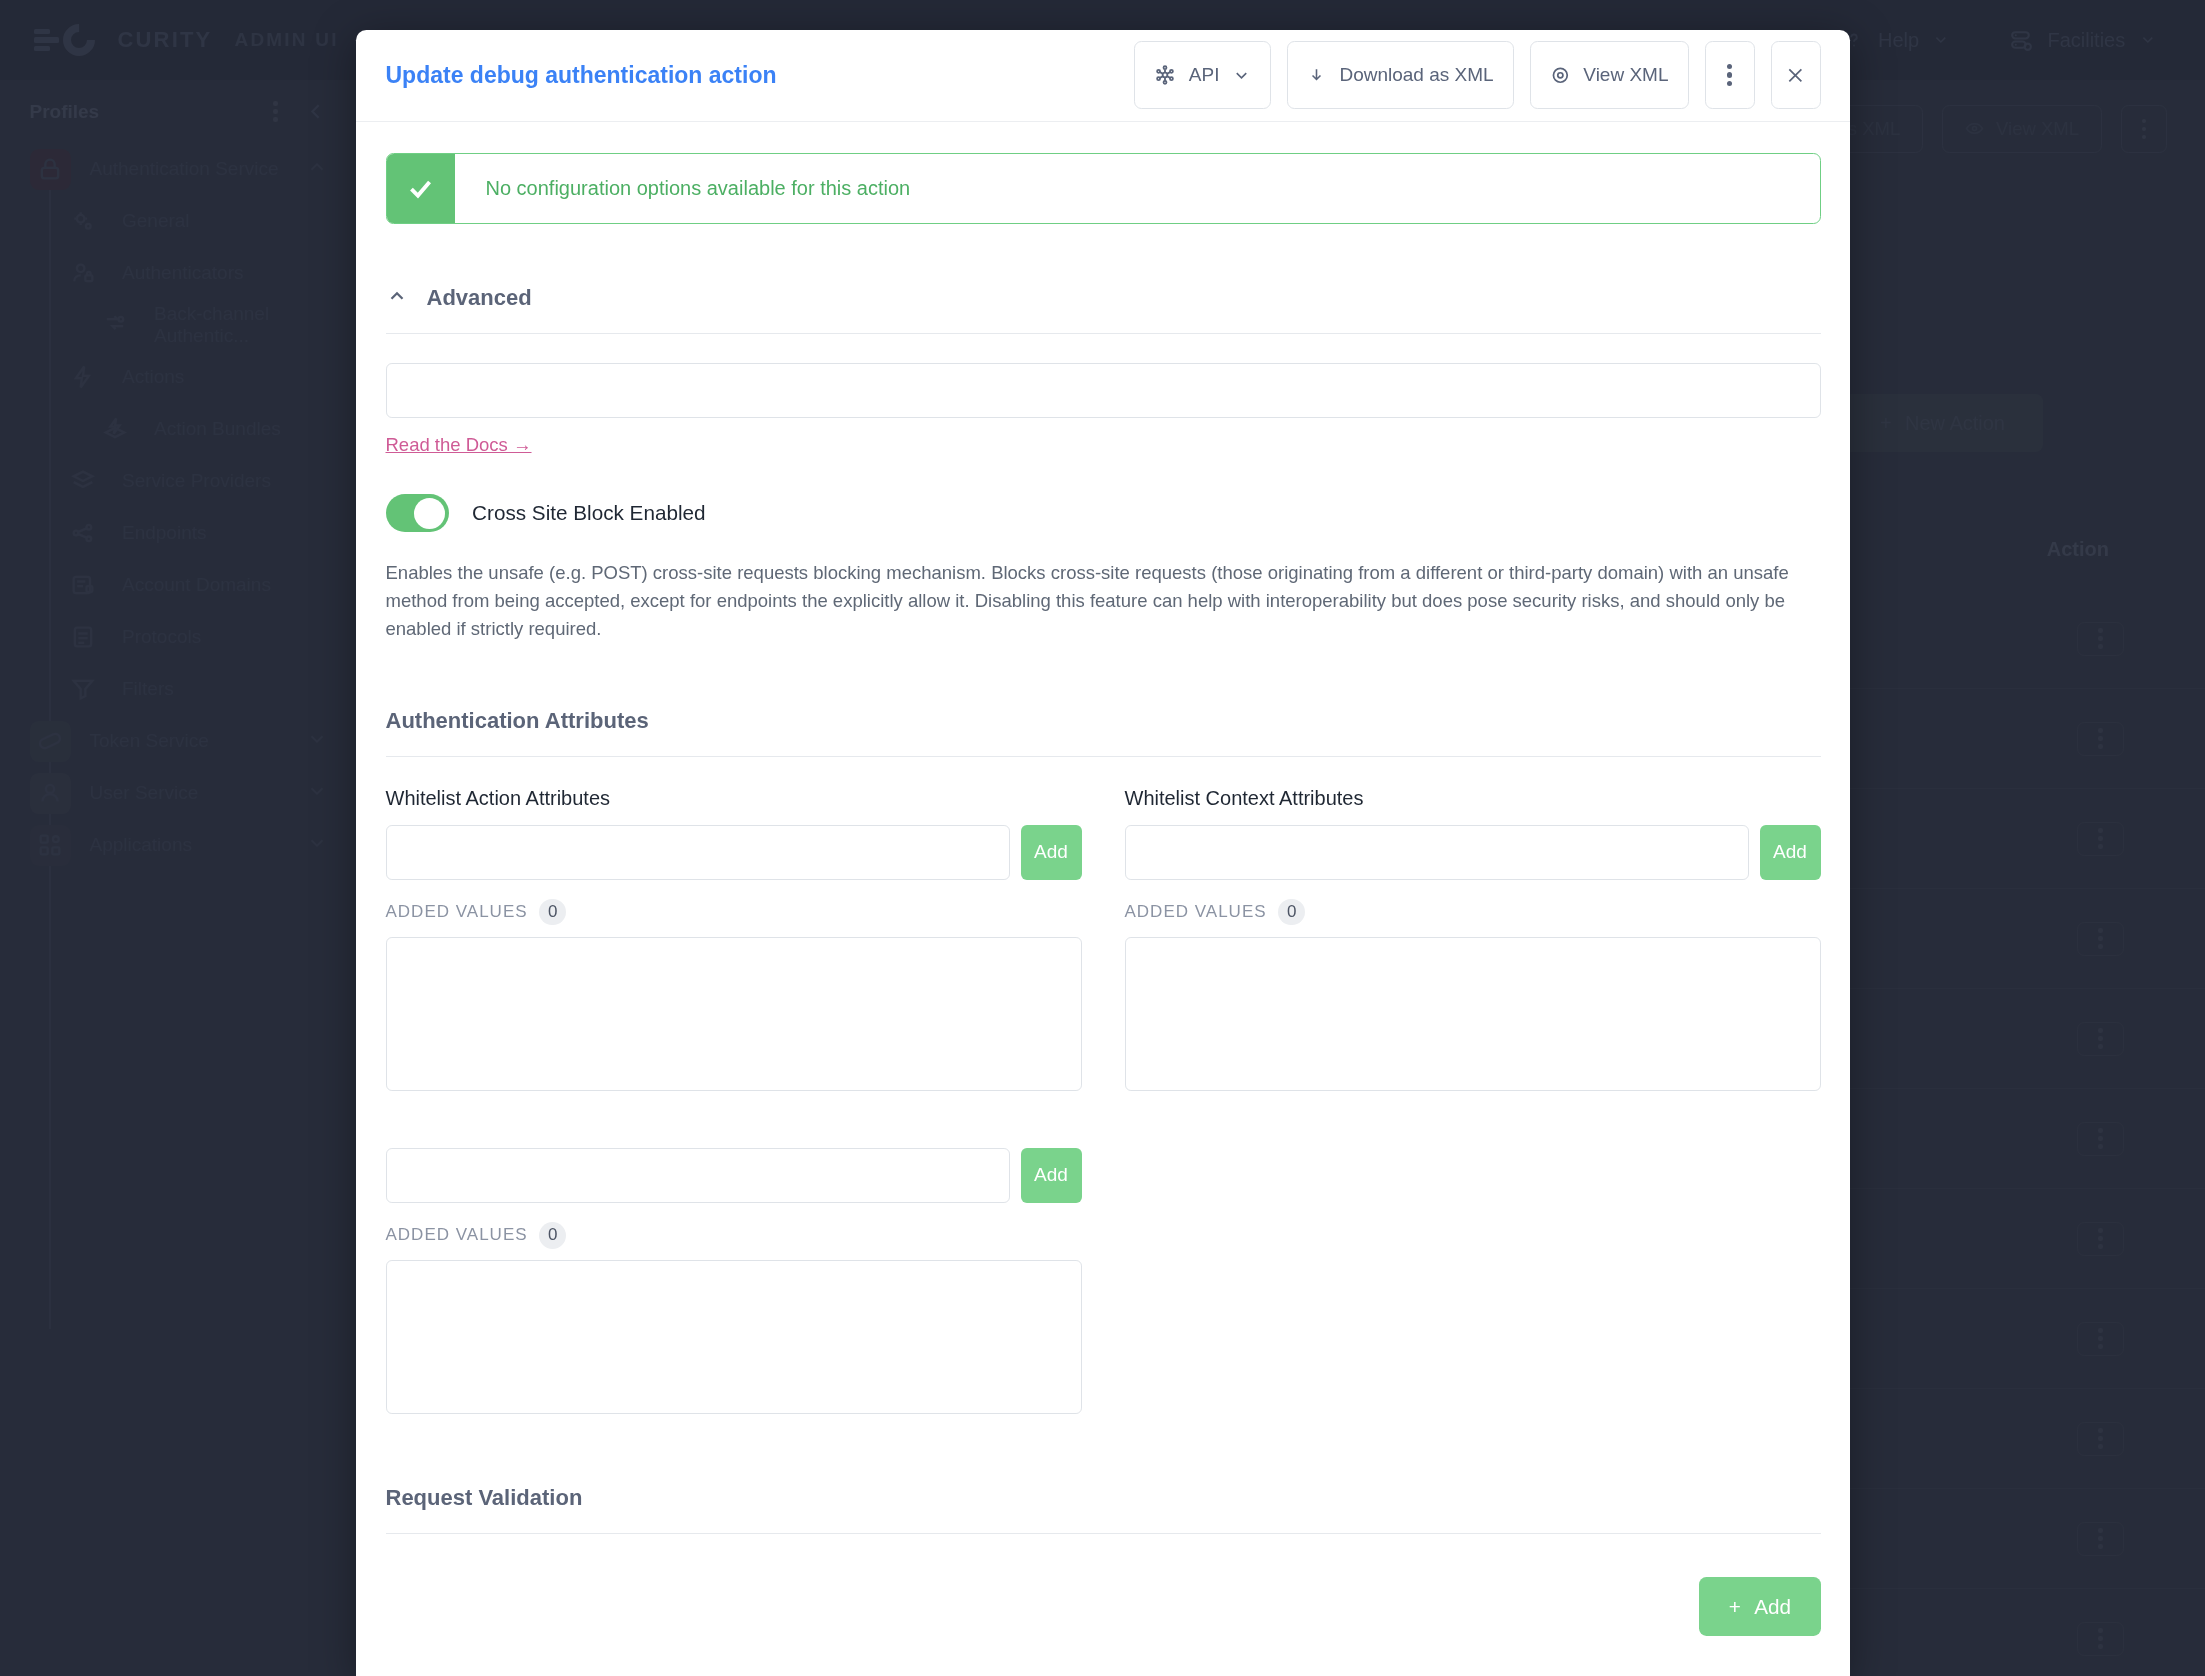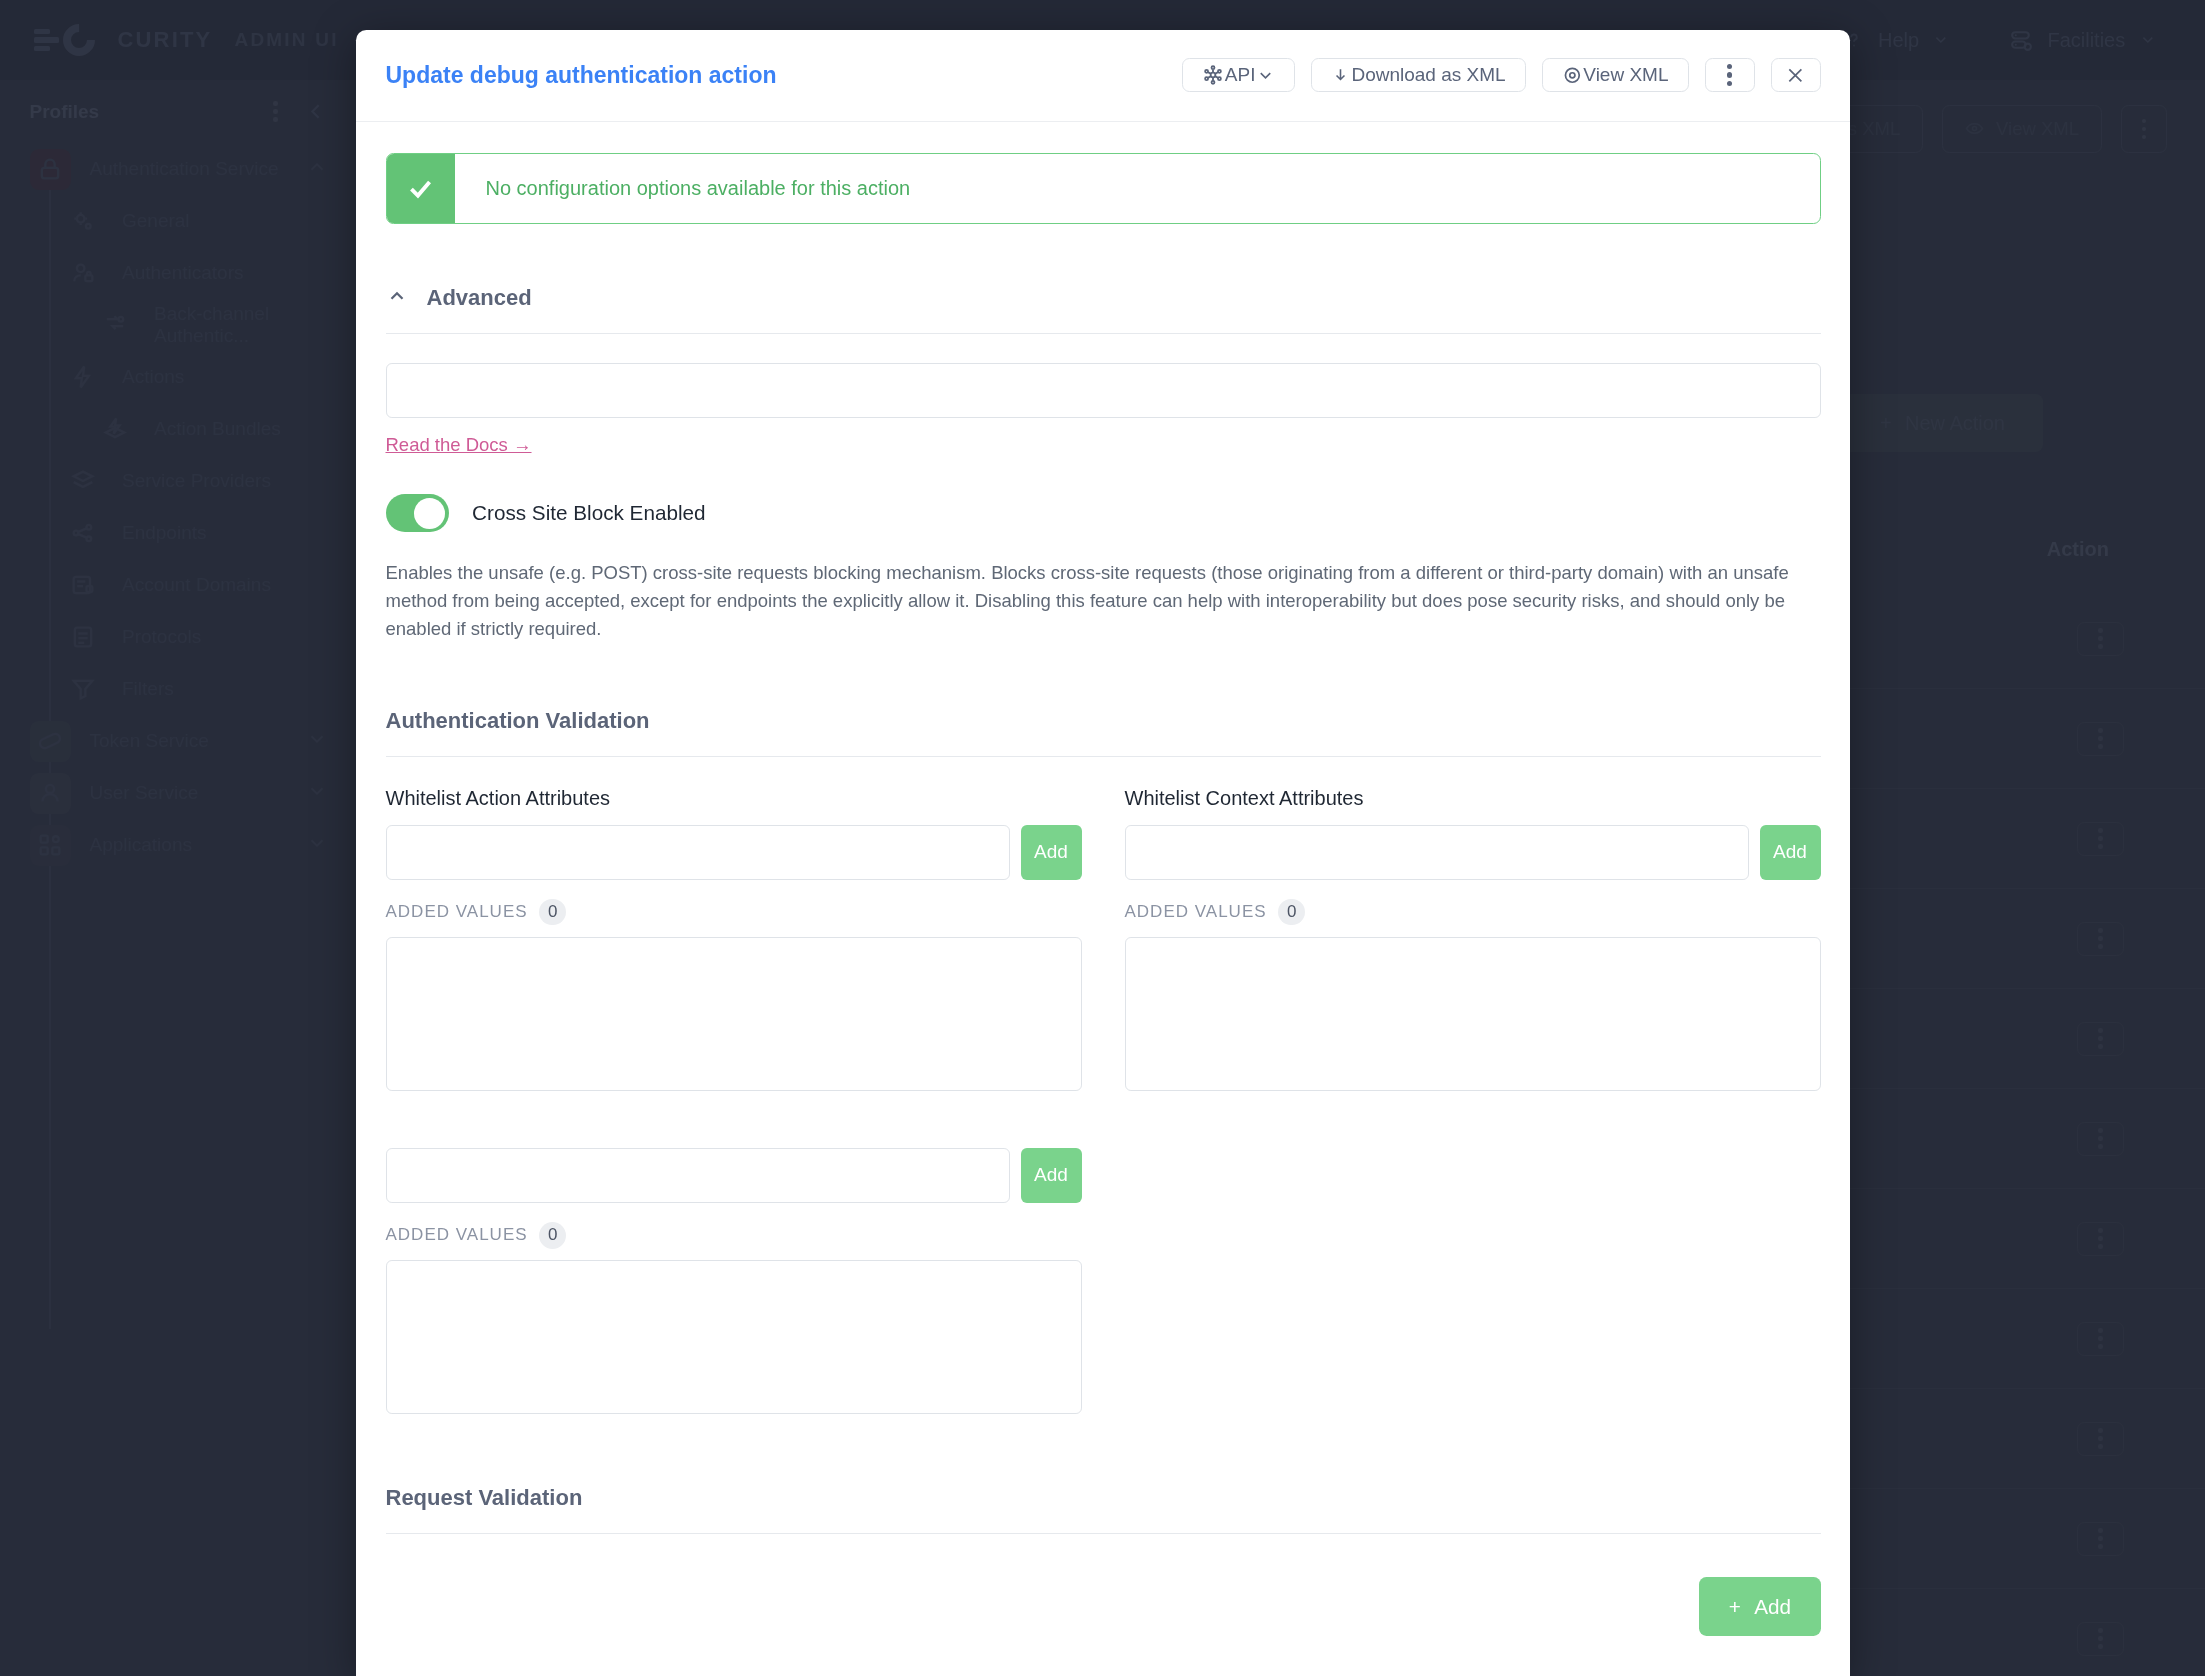--- a/index.html
+++ b/index.html
@@ -108,22 +108,22 @@
     box-shadow: 0 8.9px 44px rgba(0,0,0,0.35);
     display: flex; flex-direction: column; overflow: hidden;
   }
   .modal-head {
     height: 92px; flex: 0 0 92px; display: flex; align-items: center;
     padding: 0 29.5px; border-bottom: 1.5px solid #eceef1; gap: 16px;
   }
   .modal-title { font-size: 23px; color: #3b82f6; font-weight: 700; }
   .head-actions { margin-left: auto; display: flex; align-items: center; gap: 16px; }
   .hbtn {
-    border: 1.5px solid #dfe3e8; border-radius: 7.4px; height: 34px;
-    display: flex; align-items: center; gap: 1px; padding: 0 19px;
+    border: 1.5px solid #dfe3e8; border-radius: 7.4px; height: 68px;
+    display: flex; align-items: center; gap: 13px; padding: 0 19px;
     color: #5a647a; font-size: 19px; background: #fff; cursor: pointer;
   }
   .hbtn.icon-only { width: 50px; padding: 0; justify-content: center; }
   .hbtn svg { stroke: #5a647a; fill: none; stroke-width: 2; }
   .hbtn .kebab i { background: #5a647a; width: 5.2px; height: 5.2px; }
 
   .modal-body { flex: 1; overflow: hidden; padding: 31px 29.5px 0 29.5px; }
 
   .banner {
     display: flex; align-items: stretch; border: 1.5px solid #6fcf84;
@@ -606,21 +606,21 @@
     <div class="toggle-row">
       <div class="toggle">
           <span class="knob"></span>
         </div>
       <div class="toggle-label">Cross Site Block Enabled</div>
     </div>
     <div class="desc-block">Enables the unsafe (e.g. POST) cross-site requests blocking mechanism. Blocks cross-site requests (those originating from a different or third-party domain) with an unsafe method from being accepted, except for endpoints the explicitly allow it. Disabling this feature can help with interoperability but does pose security risks, and should only be enabled if strictly required.</div>
 
     <div style="height:66px"></div>
 
-    <div class="sect-head plain">Authentication Validation</div>
+    <div class="sect-head plain">Authentication Attributes</div>
 
     <div class="two-col">
       <div class="col">
         <div class="field-label">Whitelist Action Attributes</div>
         <div class="add-row">
           <input class="txt-input" type="text" value="" style="">
           <button class="btn-add">Add</button>
         </div>
         <div class="added-row">
           <span class="added-label">ADDED VALUES</span>

